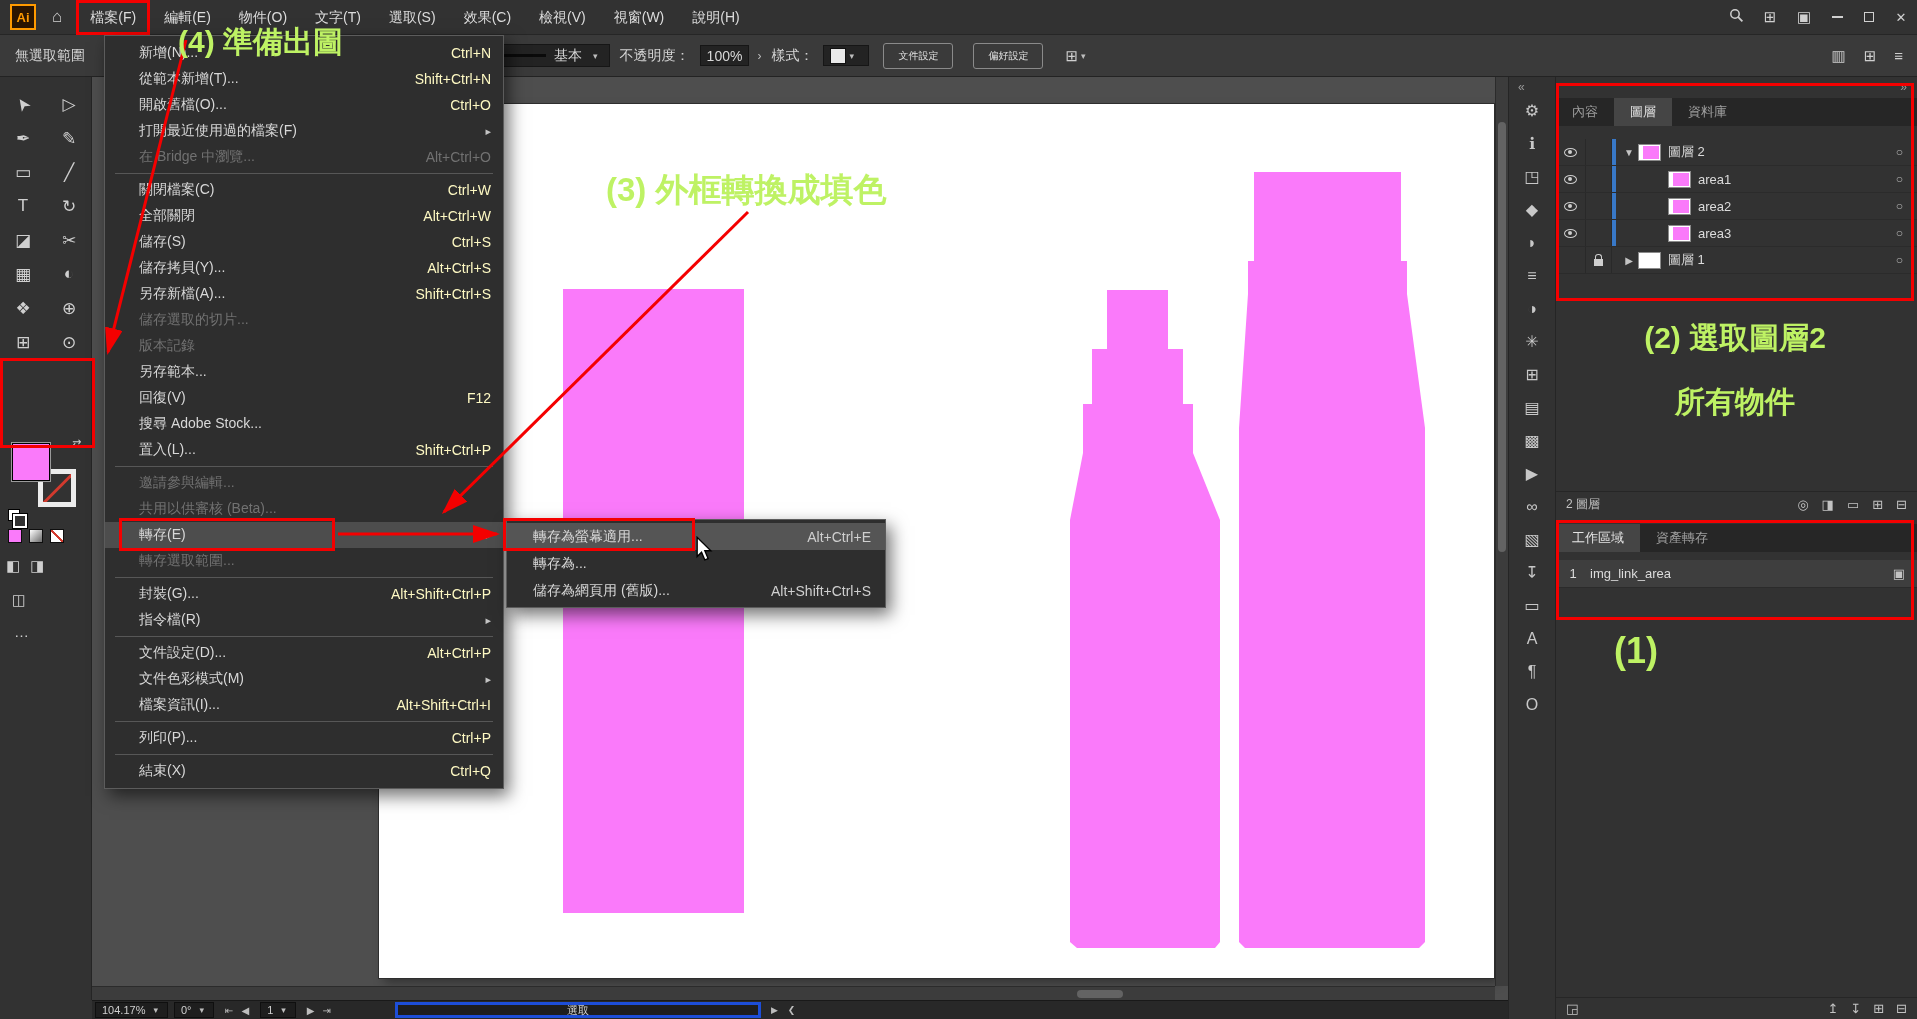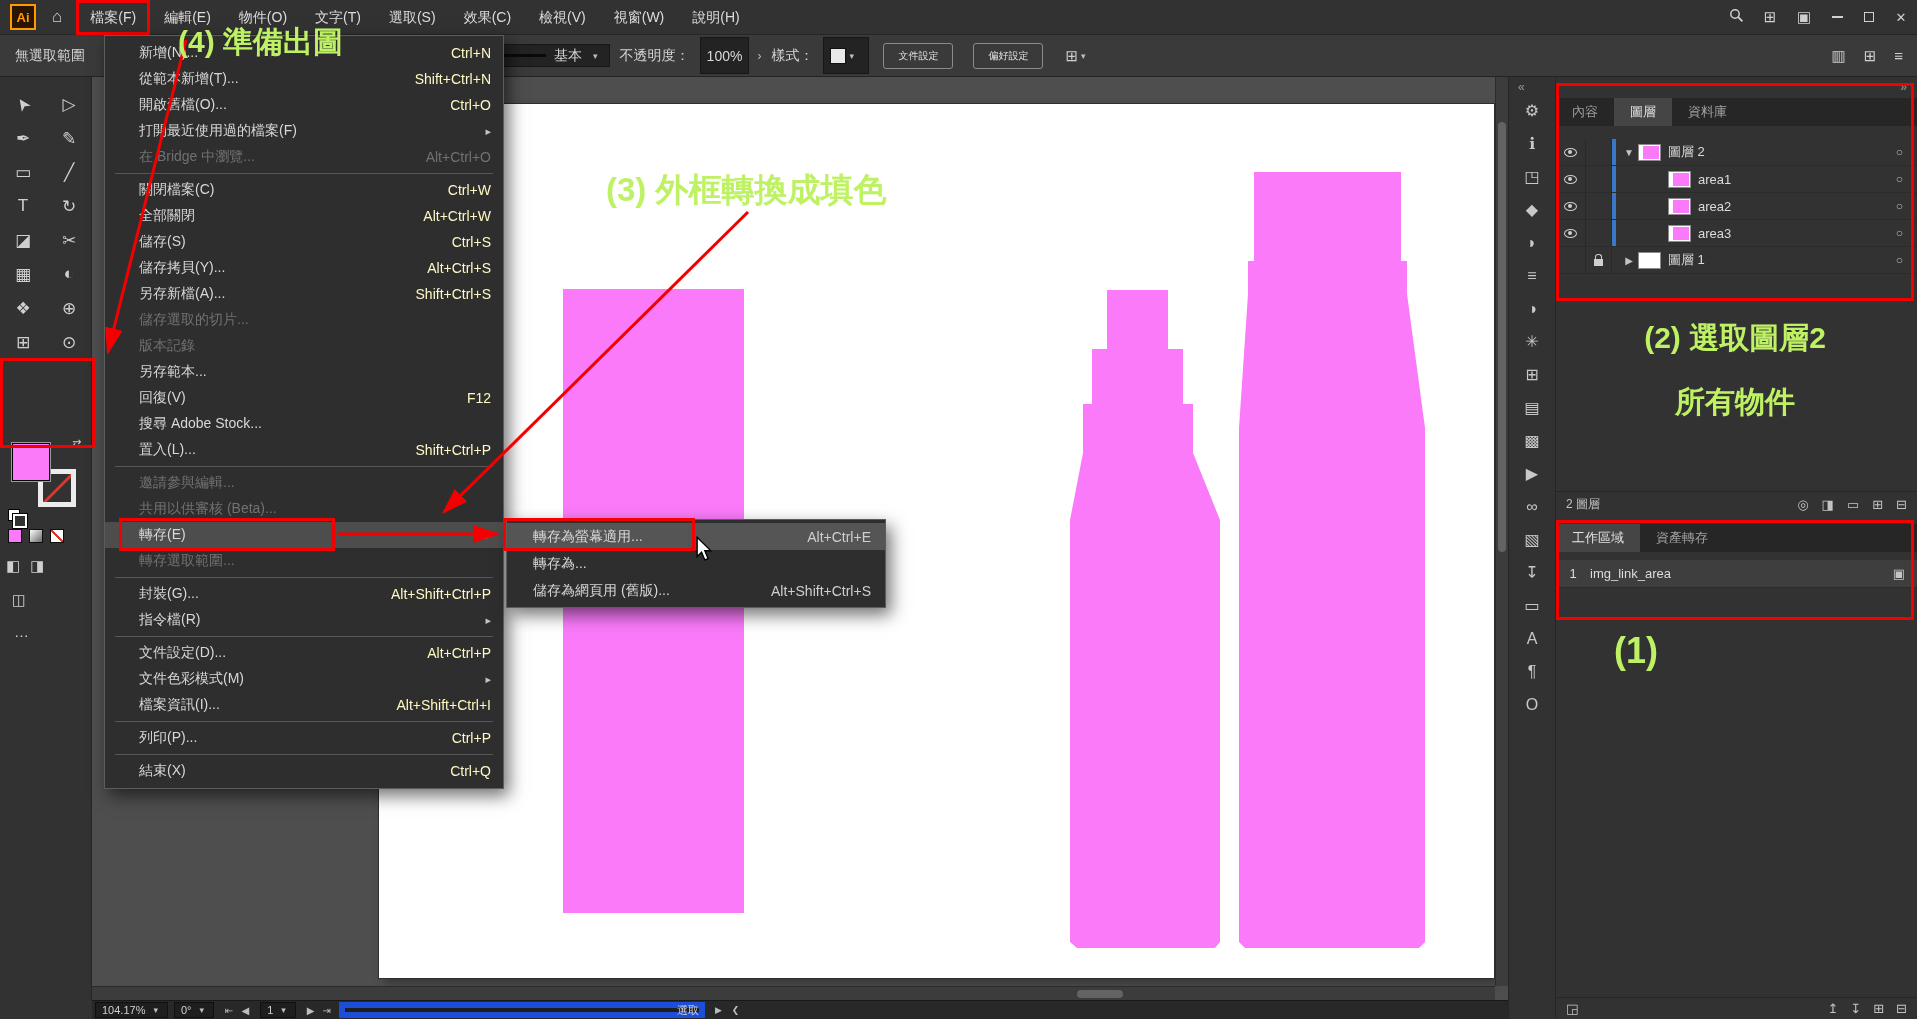--- a/index.html
+++ b/index.html
@@ -19,21 +19,21 @@
 .minbar{width:11px;height:2px;background:#d0d0d0;display:block}
 .restorebox{width:10px;height:10px;border:1.5px solid #d0d0d0;display:block}
 
 
 .controlbar{position:absolute;left:0;top:35px;width:1917px;height:42px;background:#3a3a3a;border-bottom:1px solid #232323;display:flex;align-items:center;font-size:14px;z-index:30}
 .cb-label{color:#d4d4d4;margin:0 6px;white-space:nowrap}
 .cb-label.first{margin-left:15px}
 .fillmini{margin-left:255px;width:17px;height:17px;background:#FA7AFA;border:1px solid #111;box-shadow:0 0 0 1px #8a8a8a}
 .strokemini{margin-left:10px;width:17px;height:17px;border:4px solid #d8d8d8;background:#3a3a3a;position:relative}
 .caret{font-size:9px;color:#bdbdbd;margin:0 3px}
-.cb-field{background:#232323;border:1px solid #161616;height:37px;display:inline-flex;align-items:center;padding:0 6px;margin:0 4px;color:#d8d8d8;min-width:46px}
+.cb-field{background:#232323;border:1px solid #161616;height:21px;display:inline-flex;align-items:center;padding:0 6px;margin:0 4px;color:#d8d8d8;min-width:46px}
 .cb-brush{background:#232323;border:1px solid #161616;height:23px;display:inline-flex;align-items:center;padding:0 8px;margin:0 4px;gap:8px;color:#d8d8d8}
 .bline{width:68px;height:3px;background:#0a0a0a;display:block}
 .chev{color:#bdbdbd;font-size:12px;margin:0 4px}
 .stylesw{width:16px;height:16px;background:#e9e9e9;border:1px solid #111;display:block}
 .cb-btn{background:#3a3a3a;border:1px solid #8a8a8a;border-radius:3px;color:#e0e0e0;font-size:10px;height:26px;padding:0 14px;margin:0 10px;font-family:inherit}
 .cb-align{margin-left:12px;color:#cfcfcf;font-size:15px}
 .cb-right{margin-left:auto;display:flex;align-items:center;margin-right:14px;gap:18px;color:#cfcfcf;font-size:15px}
 
 
 .toolbar{position:absolute;left:0;top:77px;width:92px;height:923px;background:#323232;border-right:1px solid #252525;z-index:20}
@@ -97,21 +97,21 @@
 .abpanel-row{position:absolute;left:0;top:483px;width:361px;height:28px;background:#3e3e3e;border-bottom:1px solid #2b2b2b;display:flex;align-items:center;font-size:13px;color:#dcdcdc}
 .abnum{width:34px;text-align:center}
 .abicon{margin-left:auto;margin-right:12px;color:#c3c3c3}
 .pfooter{position:absolute;left:0;bottom:0;width:361px;height:22px;border-top:1px solid #262626;display:flex;align-items:center;padding:0 10px;gap:12px;font-size:12px;color:#b9b9b9}
 .pfooter .spc{flex:1}
 
 
 .statusbar{position:absolute;left:92px;top:1000px;width:1416px;height:19px;background:#282828;border-top:1px solid #191919;display:flex;align-items:center;font-size:11px;color:#cfcfcf;z-index:25}
 .sfield{background:#1e1e1e;border:1px solid #0f0f0f;height:16px;display:inline-flex;align-items:center;padding:0 6px;margin:0 3px;gap:5px;white-space:nowrap}
 .snav{display:inline-flex;align-items:center;gap:8px;margin:0 8px;color:#bdbdbd;font-size:10px}
-.stool{background:#1e1e1e;border:6px solid #1d4ed8;height:16px;width:366px;display:flex;align-items:center;justify-content:flex-end;gap:6px}
+.stool{background:#1e1e1e;border:3px solid #1d4ed8;height:16px;width:366px;margin-left:56px;display:flex;align-items:center;justify-content:center;gap:6px}
 .splay{margin-left:10px;font-size:9px;color:#bdbdbd}
 
 
 .filemenu{position:absolute;left:104px;top:35px;width:400px;background:#2e2e2e;border:1px solid #5c5c5c;box-shadow:5px 7px 16px rgba(0,0,0,.55);padding:4px 0;z-index:50;font-size:14px}
 .mi{height:26px;display:flex;align-items:center;padding:0 12px 0 34px;color:#d8d8d8;white-space:nowrap}
 .mi .ml{flex:1}
 .mi .ms{color:#fef9c3;margin-left:24px}
 .mi.dis{color:#717171}.mi.dis .ms{color:#717171}
 .mi.hl{background:#4d4d4d}
 .ma{margin-left:10px;font-size:11px;color:#c4c4c4}

